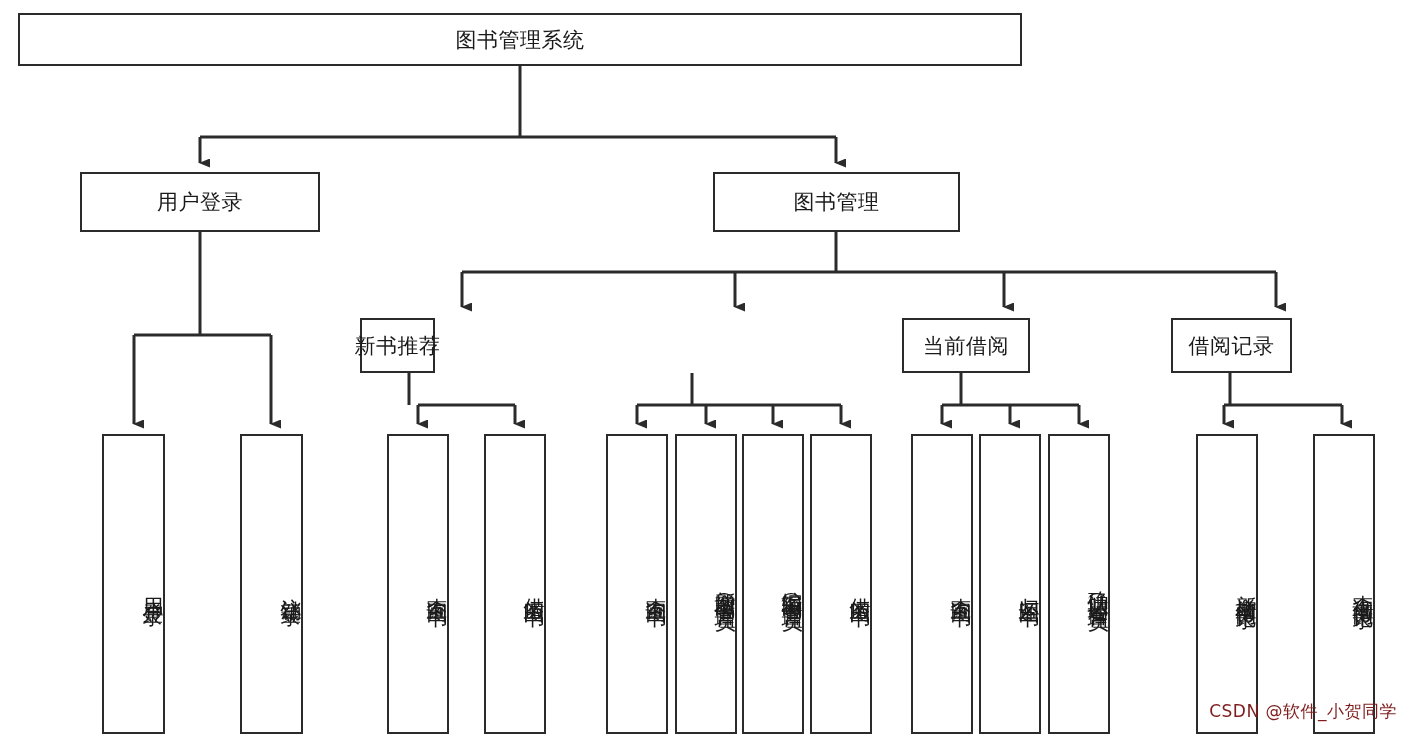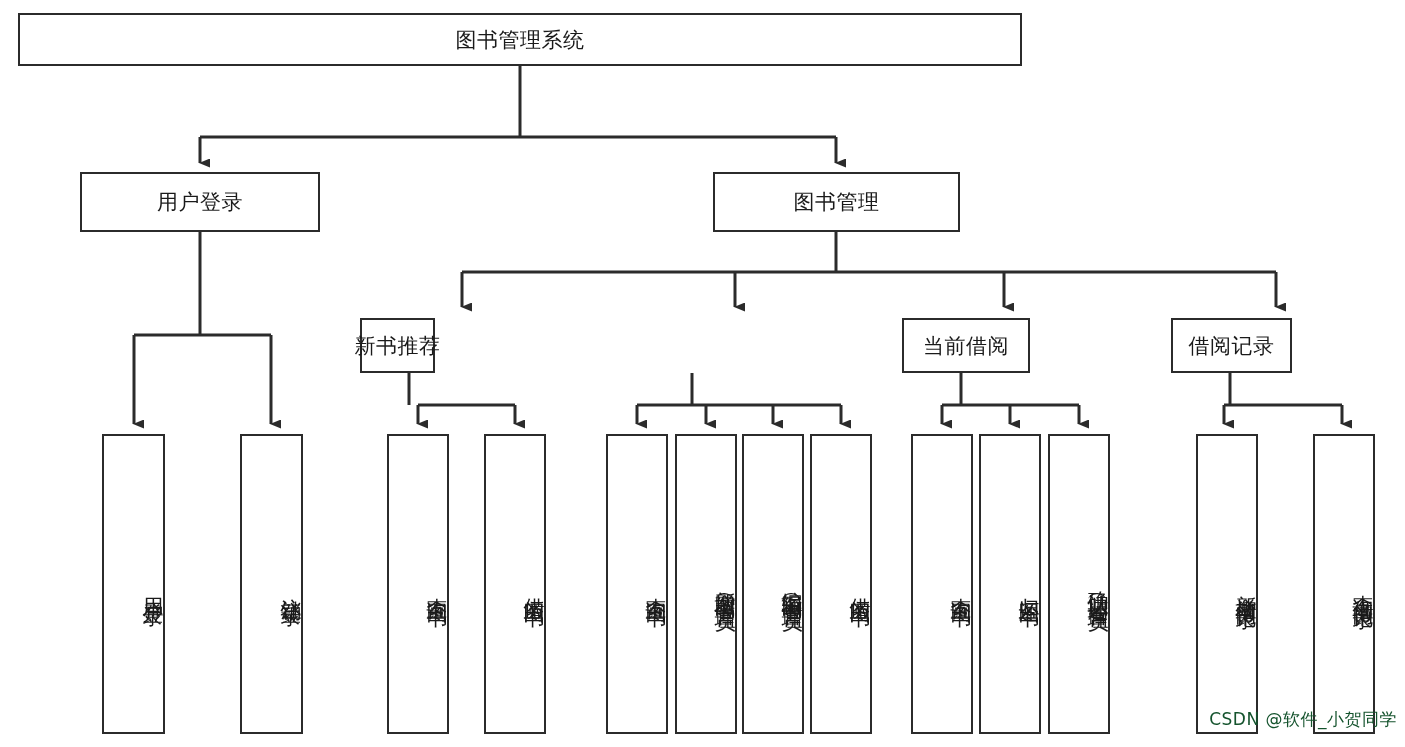--- a/index.html
+++ b/index.html
@@ -50,23 +50,23 @@
     justify-content: center;
   }
   .node-v-label {
     writing-mode: vertical-rl;
     text-orientation: upright;
     letter-spacing: 3px;
   }
   .watermark {
     position: absolute;
     right: 8px;
-    bottom: 16px;
+    bottom: 24px;
     font-size: 17px;
-    color: #14532d;
+    color: #7f1d1d;
     white-space: nowrap;
     letter-spacing: 0.5px;
   }
 </style>
 </head>
 <body>
 
 <div id="diagram-root">
 
   <svg id="diagram-svg" viewBox="0 0 1405 747" xmlns="http://www.w3.org/2000/svg">

